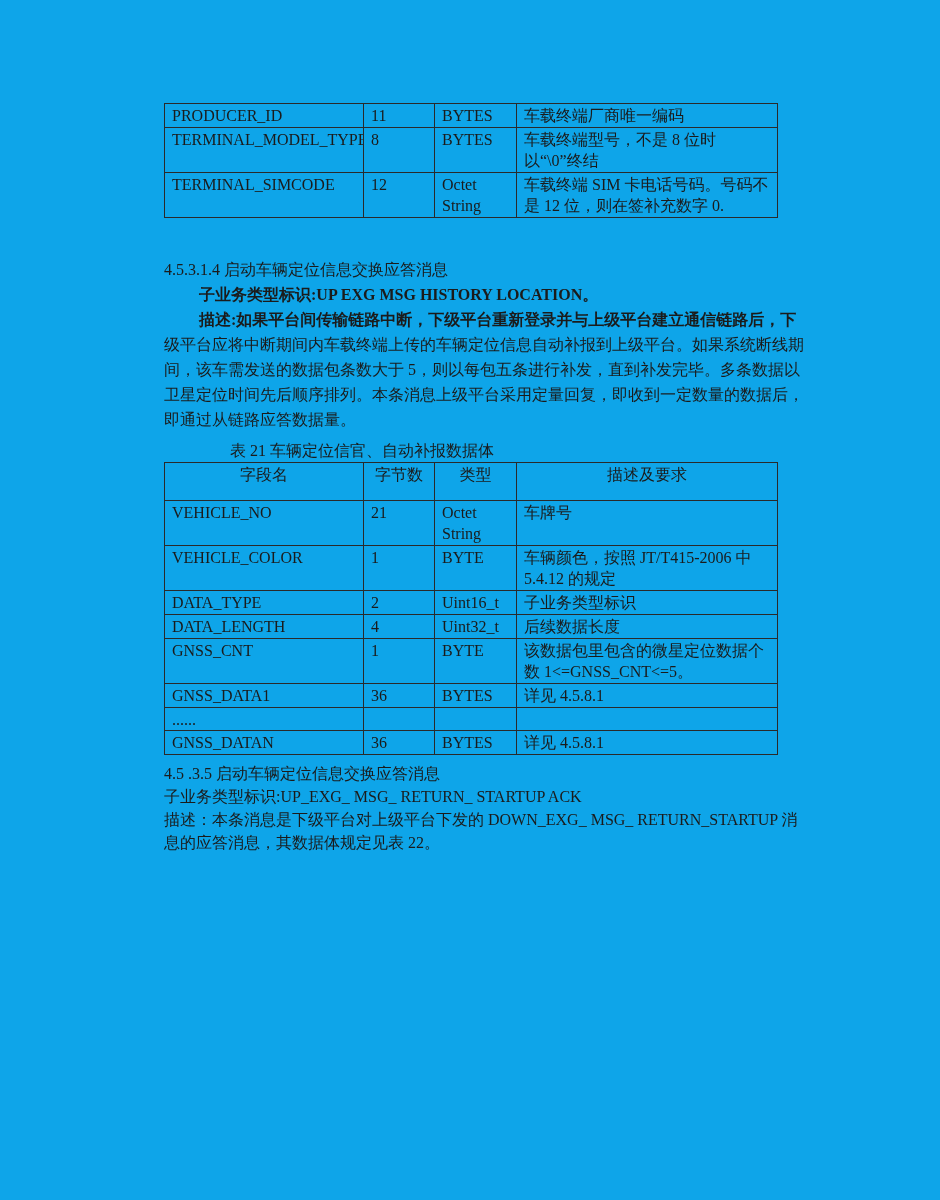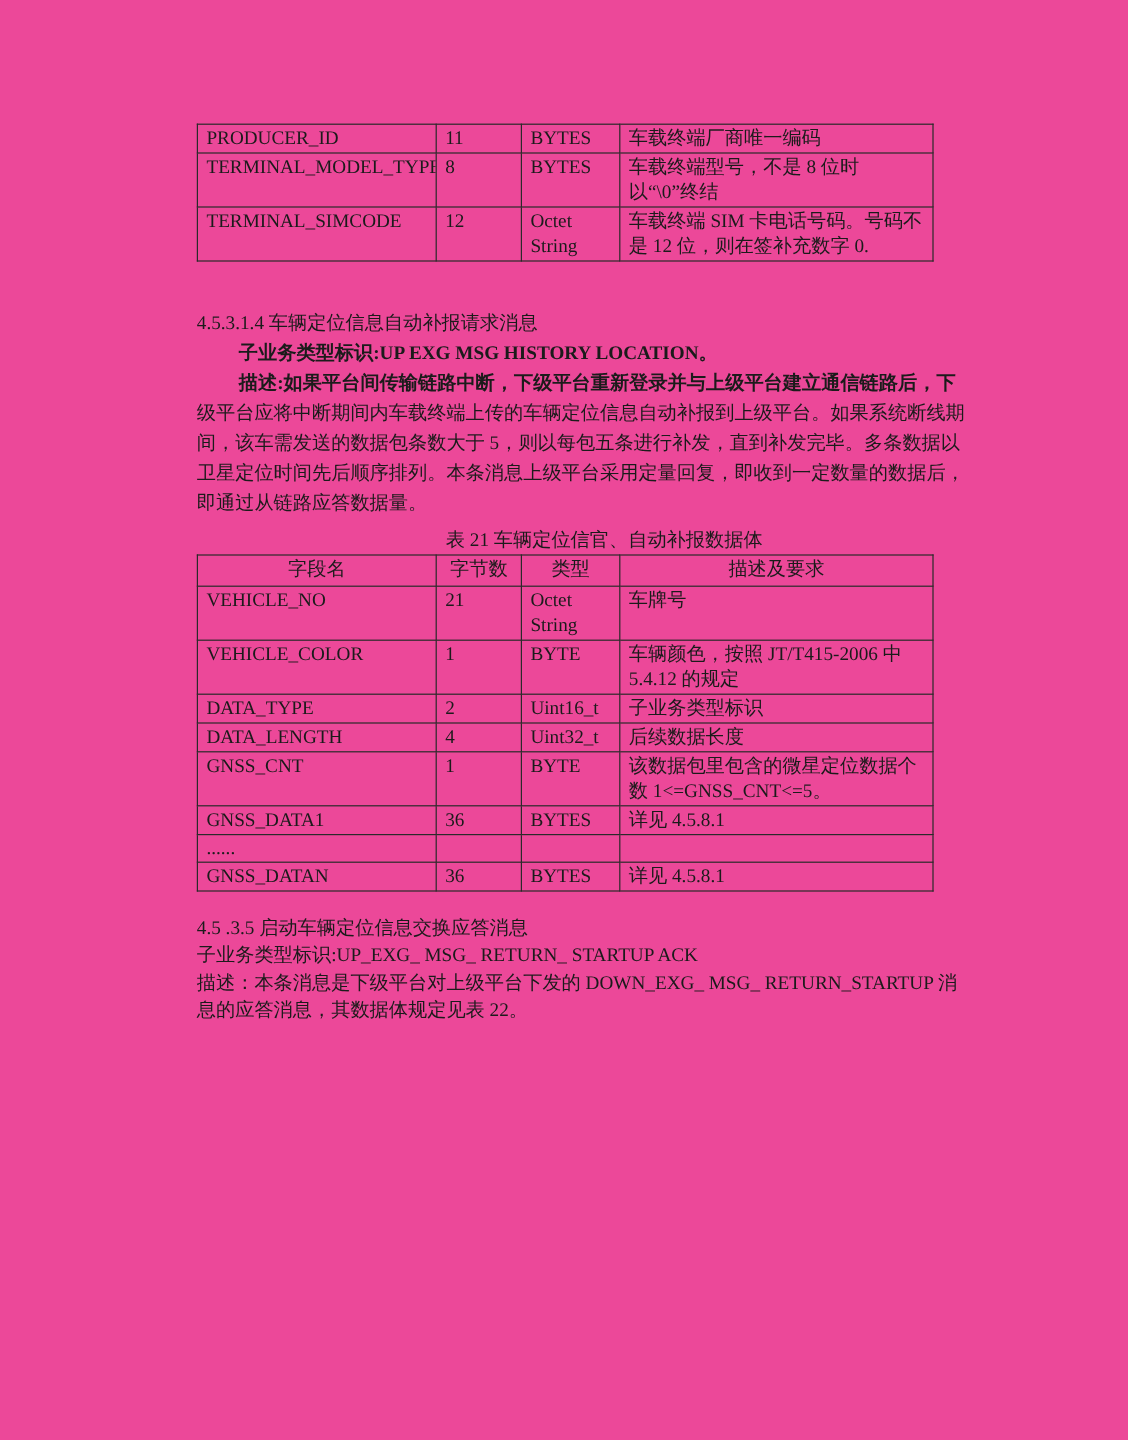--- a/index.html
+++ b/index.html
@@ -1,20 +1,20 @@
 <!DOCTYPE html>
 <html><head>
 <meta charset="utf-8">
 <style>
   * { margin:0; padding:0; box-sizing:border-box; }
   html,body { background:#ffffff; }
   .page {
     position:relative;
     width:940px; height:1200px;
-    background:#ec4899;
+    background:#0ea5e9;
     color:#1b1b1b;
     font-family:"Liberation Serif","DejaVu Serif",serif;
     overflow:hidden;
   }
   table.doc-table {
     border-collapse:collapse;
     table-layout:fixed;
     width:613px;
     font-size:16px;
   }
@@ -23,32 +23,32 @@
     vertical-align:top;
     text-align:left;
     font-weight:normal;
     padding:1px 7px 0 7px;
     line-height:21px;
     overflow:hidden;
   }
   table.doc-table th { text-align:center; }
   .r-s { height:24px; }
   .r-d { height:45px;margin-left:36px; }
-  .r-h { height:26px; }
+  .r-h { height:38px; }
   .r-e { height:20px; }
 
   #table-top { position:absolute; left:164px; top:103px; }
 
   #section-4514 { position:absolute; left:164px; top:257px; width:625px; font-size:16px; }
   #section-4514 .tline { height:25px; line-height:25px; white-space:nowrap; }
   .indent { padding-left:35px;font-weight:bold; }
 
   #caption-21 {
     position:absolute; left:164px; top:441px; width:613px;
-    text-align:center; text-indent:66px;
+    text-align:left; text-indent:66px;
     font-size:16px; line-height:20px; white-space:nowrap;
   }
 
   #table-21 { position:absolute; left:164px; top:462px; }
 
   #section-4535 { position:absolute; left:164px; top:762px; width:625px; font-size:16px; }
   #section-4535 .tline { height:23px; line-height:23px; white-space:nowrap; }
 </style>
 </head>
 <body>
@@ -80,21 +80,21 @@
         <td>TERMINAL_SIMCODE</td>
         <td>12</td>
         <td>Octet String</td>
         <td>车载终端 SIM 卡电话号码。号码不是 12 位，则在签补充数字 0.</td>
       </tr>
     </tbody>
       </table>
   </div>
 
   <div id="section-4514">
-    <div class="tline">4.5.3.1.4 车辆定位信息自动补报请求消息</div>
+    <div class="tline">4.5.3.1.4 启动车辆定位信息交换应答消息</div>
     <div class="tline indent">子业务类型标识:UP EXG MSG HISTORY LOCATION。</div>
     <div class="tline indent">描述:如果平台间传输链路中断，下级平台重新登录并与上级平台建立通信链路后，下</div>
     <div class="tline">级平台应将中断期间内车载终端上传的车辆定位信息自动补报到上级平台。如果系统断线期</div>
     <div class="tline">间，该车需发送的数据包条数大于 5，则以每包五条进行补发，直到补发完毕。多条数据以</div>
     <div class="tline">卫星定位时间先后顺序排列。本条消息上级平台采用定量回复，即收到一定数量的数据后，</div>
     <div class="tline">即通过从链路应答数据量。</div>
   </div>
 
   <div id="caption-21">表 21 车辆定位信官、自动补报数据体</div>
 

